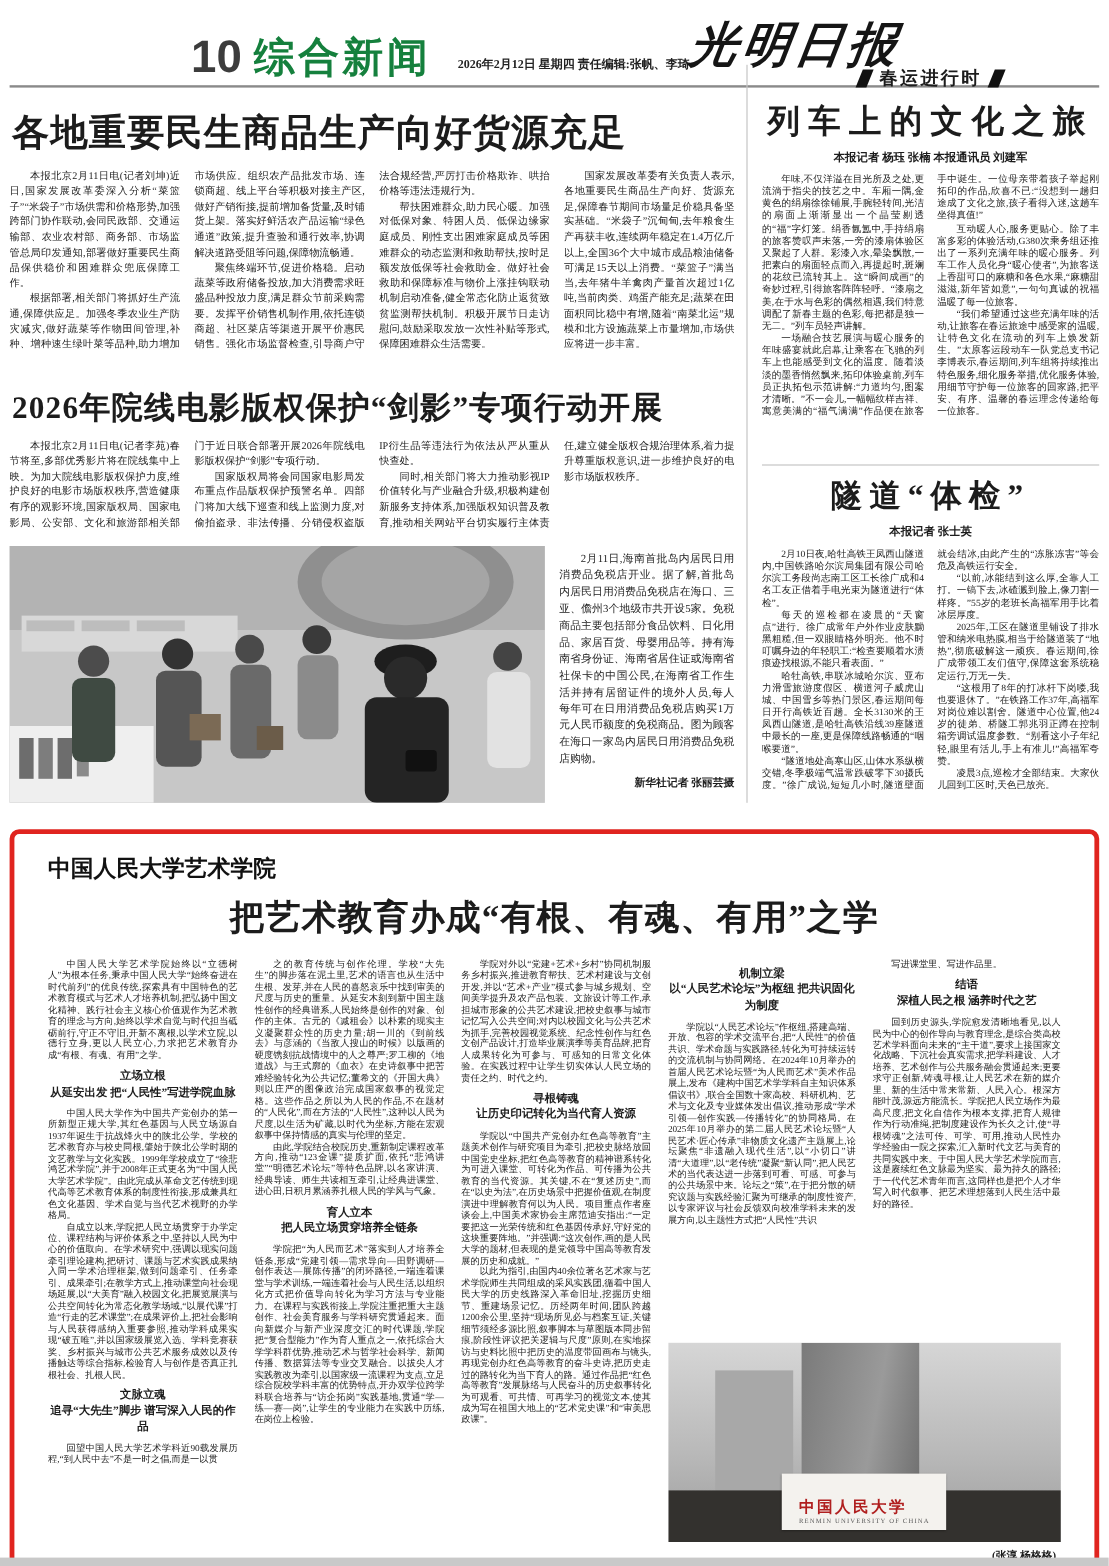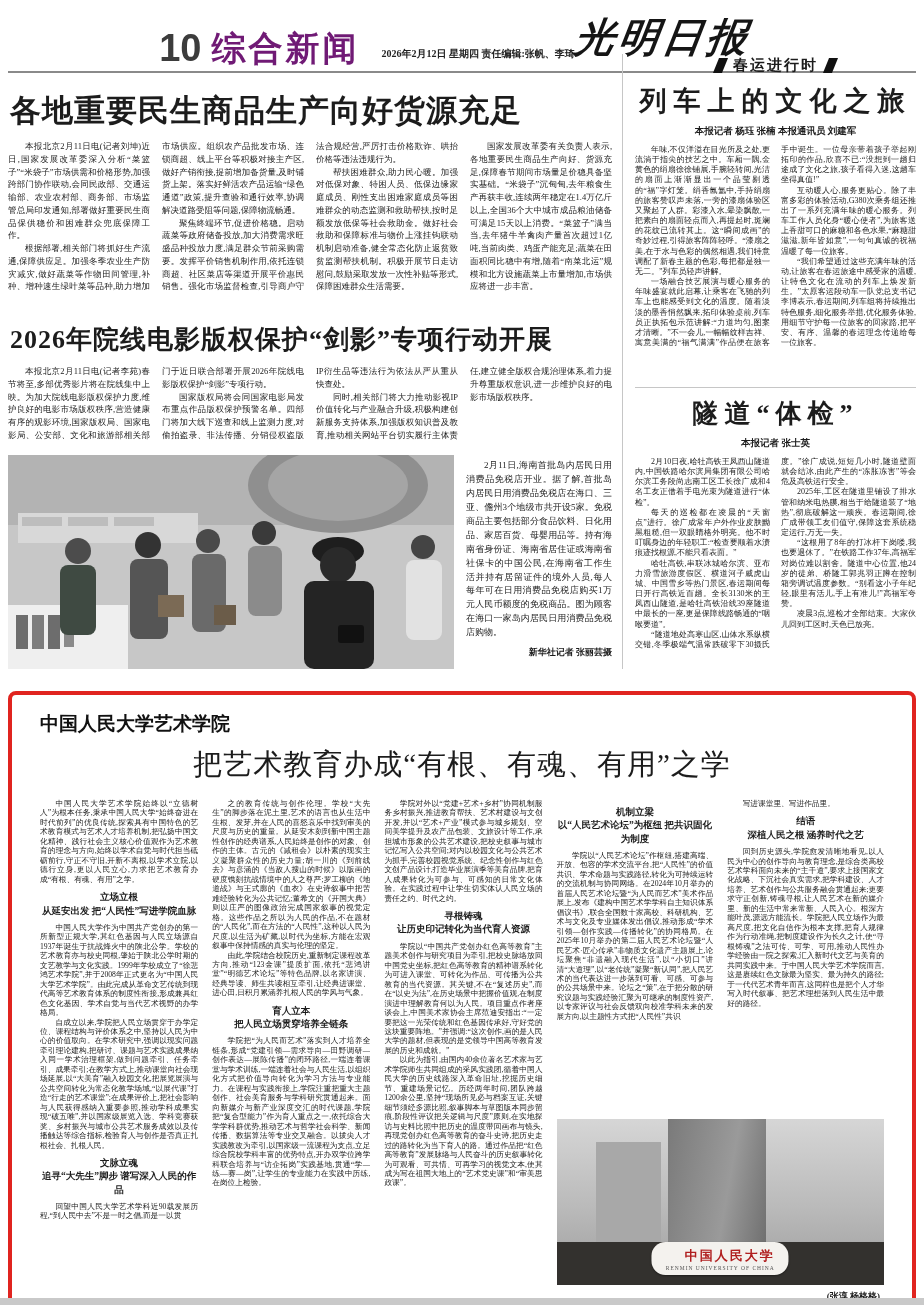--- a/index.html
+++ b/index.html
@@ -7,21 +7,21 @@
     font-family:"Liberation Serif","DejaVu Serif",serif; color:#1c1c1c; }
   .page { width:924px; height:1305px; padding:6px 8px 0 8px; position:relative; background:#fff; }
 
   
   .hdr { display:flex; justify-content:center; align-items:flex-end;
          border-bottom:2px solid #8a8a8a; padding:4px 2px 6px 2px; }
   .hdr-left { display:flex; align-items:flex-end; gap:10px; }
   .pagenum { font-family:"Liberation Sans","DejaVu Sans",sans-serif; font-size:38px; line-height:0.9;
              font-weight:700; color:#3c3c3c; }
   .secname { font-family:"Liberation Sans","DejaVu Sans",sans-serif; font-size:34px; line-height:1;
-             font-weight:900; color:#701a75; letter-spacing:3px; }
+             font-weight:900; color:#15803d; letter-spacing:3px; }
   .dateline { font-size:10px; font-weight:700; color:#222; margin:0 0 4px 12px; }
   .masthead { font-size:40px; font-weight:900; font-style:italic; color:#151515;
               transform:skewX(-8deg); letter-spacing:4px; padding-right:14px; }
 
   
   .top { display:flex; margin-top:8px; height:588px;align-items:flex-end; }
   .left-block { width:614px; padding-right:10px; }
   .right-col { flex:1; border-left:1px solid #c6c6c6; padding-left:12px; }
 
   .h-a1 { font-size:31px; font-weight:900; letter-spacing:1px; text-align:left; padding:2px 0 8px 2px; }
@@ -47,35 +47,35 @@
                 text-align:justify; overflow:hidden; }
   .train-body { height:232px; }
   .tunnel { border-top:1px solid #c6c6c6; margin-top:10px; padding-top:8px; }
   .h-tunnel { text-align:center; font-size:26px; font-weight:900; letter-spacing:6px; margin-bottom:6px; }
   .tunnel-body { height:212px; }
 
   
   .feature { margin-top:22px; border:4px solid #e0241f; border-radius:8px;
              padding:16px 28px 12px 28px; height:624px; overflow:hidden; }
   .f-kicker { font-family:"Liberation Sans","DejaVu Sans",sans-serif; font-size:19px; font-weight:900; color:#111; }
-  .f-headline { text-align:center; font-size:29px; font-weight:400; letter-spacing:1px; margin:8px 0 14px; }
+  .f-headline { text-align:center; font-size:29px; font-weight:700; letter-spacing:1px; margin:8px 0 14px; }
   .f-body { display:flex; gap:14px; height:505px; }
   .fcol { flex:1; font-size:7.7px; line-height:1.23; text-align:justify; overflow:hidden; height:100%; }
   .fcol .sub { text-align:center; font-weight:900; font-size:9.5px; line-height:1.4; margin:7px 0 5px; }
   .f-right { flex:2.07; display:flex; flex-direction:column; }
   .f-right .two { display:flex; gap:14px; height:312px; overflow:hidden; }
   .f-right .two .fcol { height:100%; }
   .campus-photo { height:166px; margin-top:8px; position:relative; overflow:hidden;
                   background:linear-gradient(#d6d6d6 0%,#b9b9b9 55%,#9d9d9d 100%); }
   .campus-photo .tower { position:absolute; left:34%; top:0; width:30%; height:78%;
                   background:linear-gradient(100deg,#7a7a7a,#9a9a9a 60%,#6f6f6f); }
   .campus-photo .tower2 { position:absolute; left:12%; top:14%; width:20%; height:64%; background:#a8a8a8; }
   .campus-photo .hedge { position:absolute; left:0; bottom:0; width:100%; height:26%; background:#33312e; }
   .campus-photo .signboard { position:absolute; left:50%; transform:translateX(-50%); bottom:10px;
-                  background:#f4f2ee; padding:5px 14px 4px; text-align:right; box-shadow:0 1px 2px rgba(0,0,0,.4);border-radius:14px; }
+                  background:#f4f2ee; padding:19px 14px 4px; text-align:left; box-shadow:0 1px 2px rgba(0,0,0,.4); }
   .signboard .l1 { font-size:13px; font-weight:900; color:#b01f1f; letter-spacing:2px; }
   .signboard .l2 { font-size:5.5px; color:#555; letter-spacing:1px; }
   .f-sign { text-align:right; font-size:9px; font-weight:700; padding:5px 4px 0 0; }
 
   .bottom-strip { position:absolute; left:0; bottom:0; width:100%; height:7px; background:#c9c9c9; }
 </style>
 </head>
 <body>
 
 <div class="page">
@@ -169,20 +169,21 @@
         </div>
 
       <div class="tunnel">
         <h2 class="h-tunnel">隧道“体检”</h2>
         <div class="byline">本报记者 张士英</div>
         <div class="body-cols2 tunnel-body">
             <p>2月10日夜,哈牡高铁王凤西山隧道内,中国铁路哈尔滨局集团有限公司哈尔滨工务段尚志南工区工长徐广成和4名工友正借着手电光束为隧道进行“体检”。</p>
             <p>每天的巡检都在凌晨的“天窗点”进行。徐广成常年户外作业皮肤黝黑粗糙,但一双眼睛格外明亮。他不时叮嘱身边的年轻职工:“检查要顺着水渍痕迹找根源,不能只看表面。”</p>
             <p>哈牡高铁,串联冰城哈尔滨、亚布力滑雪旅游度假区、横道河子威虎山城、中国雪乡等热门景区,春运期间每日开行高铁近百趟。全长3130米的王凤西山隧道,是哈牡高铁沿线39座隧道中最长的一座,更是保障线路畅通的“咽喉要道”。</p>
             <p>“隧道地处高寒山区,山体水系纵横交错,冬季极端气温常跌破零下30摄氏度。”徐广成说,短短几小时,隧道壁面就会结冰,由此产生的“冻胀冻害”等会危及高铁运行安全。</p>
+            <p>“以前,冰能结到这么厚,全靠人工打。一镐下去,冰碴溅到脸上,像刀割一样疼。”55岁的老班长高福军用手比着冰层厚度。</p>
             <p>2025年,工区在隧道里铺设了排水管和纳米电热膜,相当于给隧道装了“地热”,彻底破解这一顽疾。春运期间,徐广成带领工友们值守,保障这套系统稳定运行,万无一失。</p>
             <p>“这根用了8年的打冰杆下岗喽,我也要退休了。”在铁路工作37年,高福军对岗位难以割舍。隧道中心位置,他24岁的徒弟、桥隧工郭兆羽正蹲在控制箱旁调试温度参数。“别看这小子年纪轻,眼里有活儿,手上有准儿!”高福军夸赞。</p>
             <p>凌晨3点,巡检才全部结束。大家伙儿回到工区时,天色已放亮。</p>
           </div>
       </div>
     </aside>
   </div>
 
   <section class="feature">
     <div class="f-kicker">中国人民大学艺术学院</div>

